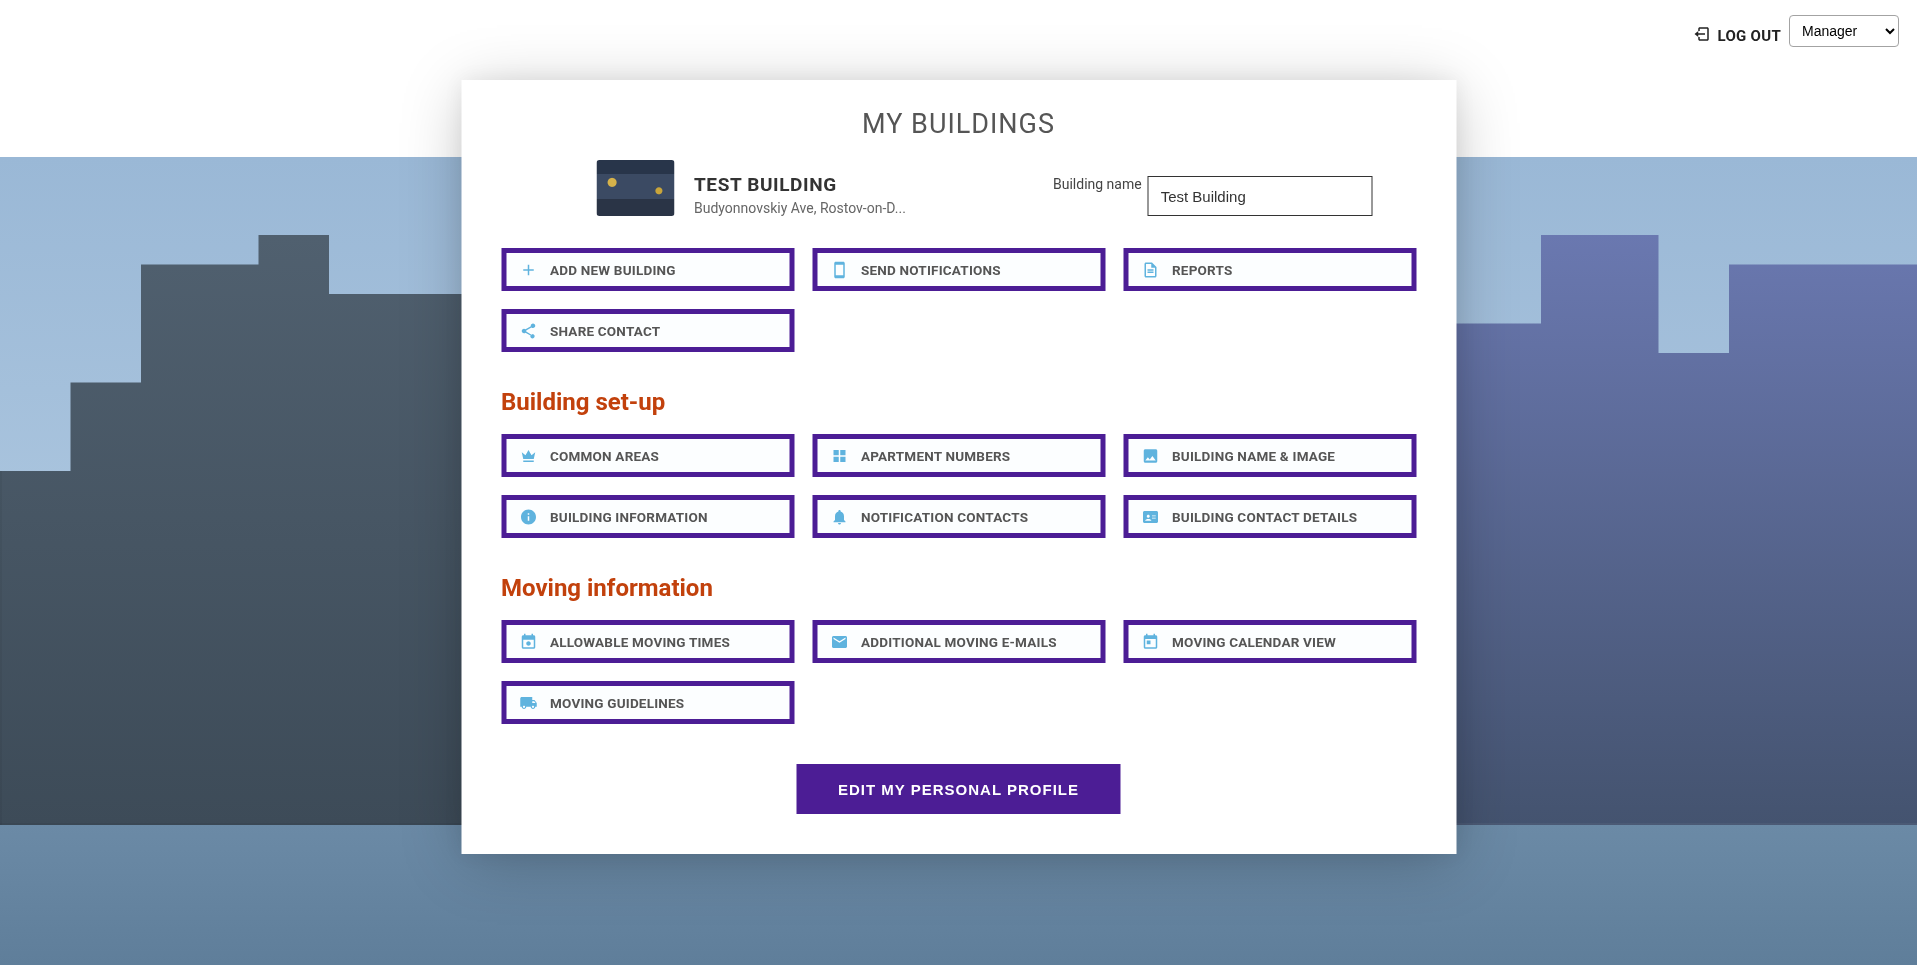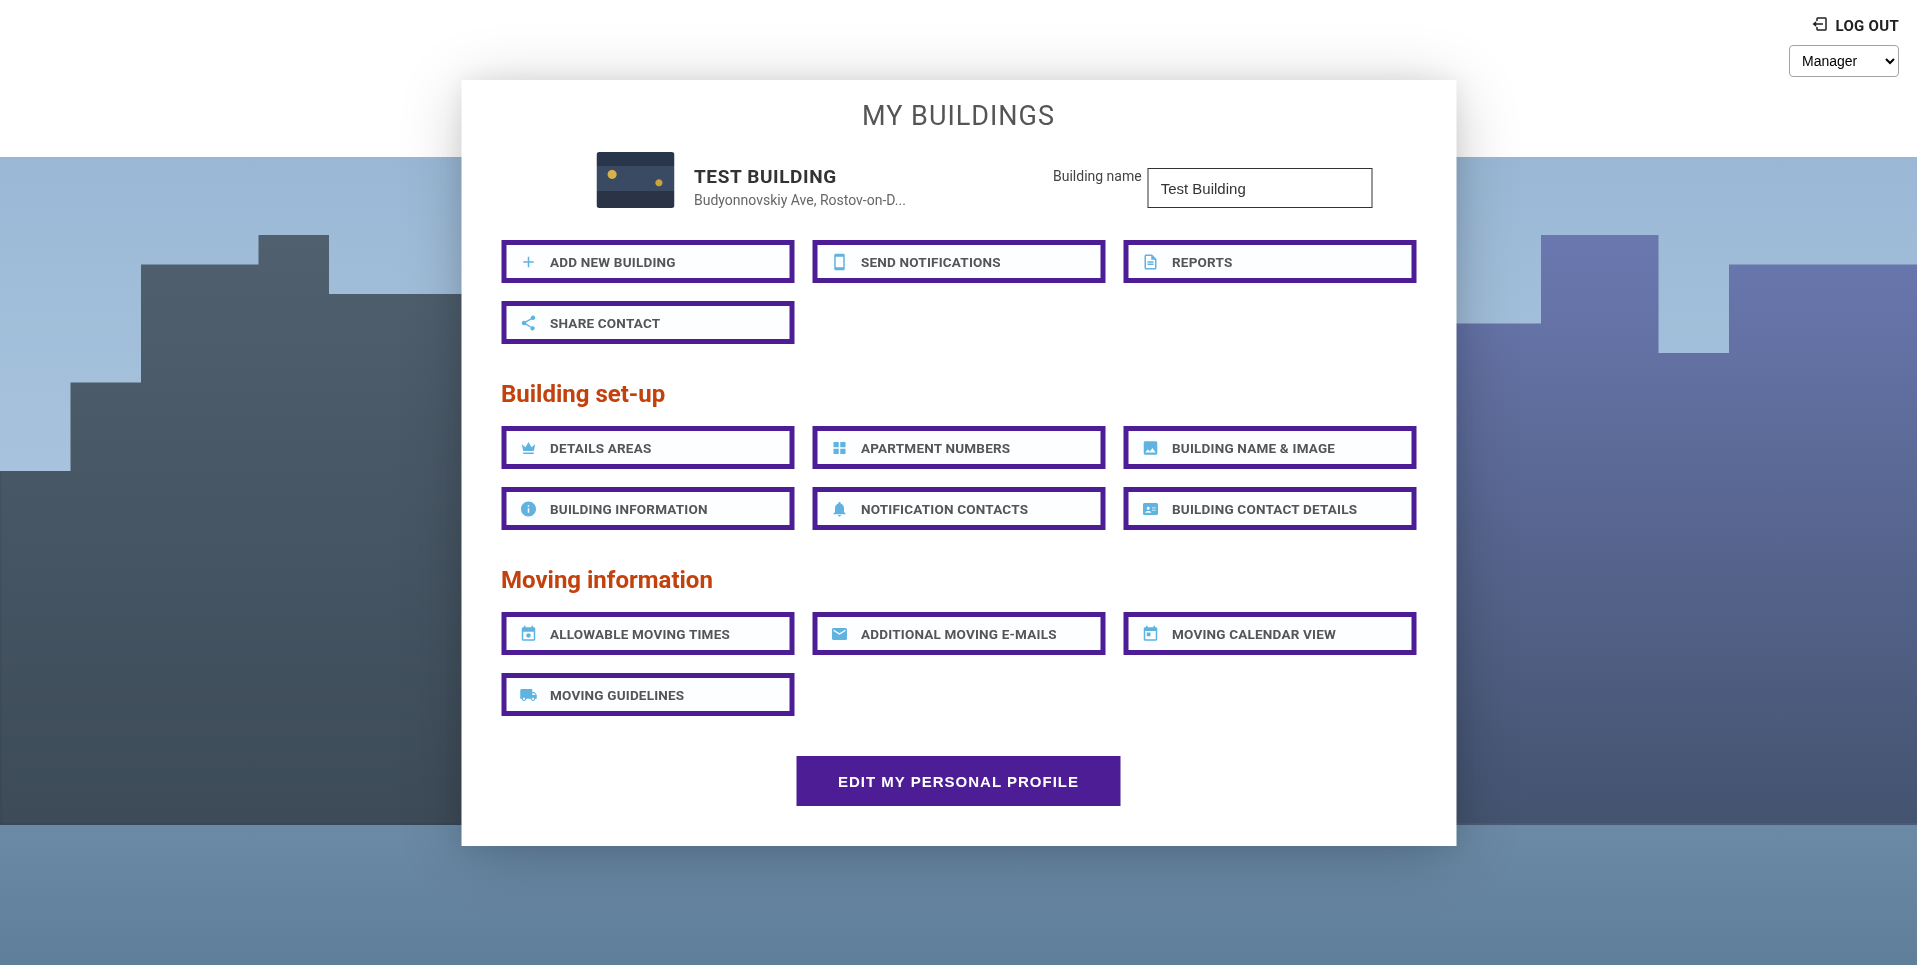--- a/index.html
+++ b/index.html
@@ -14,21 +14,21 @@
       height: 965px;
       overflow: hidden;
       position: relative;
     }
     .topbar {
       position: absolute;
       top: 0;
       right: 0;
       padding: 15px 18px 0 0;
       display: flex;
-      flex-direction: column;
+      flex-direction: row;
       align-items: flex-end;
       gap: 8px;
       z-index: 10;
     }
     .logout-link {
       display: flex;
       align-items: center;
       gap: 6px;
       color: #222;
       font-size: 15px;
@@ -96,21 +96,21 @@
     }
     .panel {
       position: absolute;
       left: 50%;
       top: 80px;
       transform: translateX(-50%);
       width: 995px;
       background: #fff;
       box-shadow: 0 8px 60px -5px rgba(0,0,0,0.25), 0 0 20px rgba(0,0,0,0.06);
       z-index: 5;
-      padding: 20px 40px 40px 40px;
+      padding: 28px 40px 40px 40px;
     }
     .page-title {
       text-align: center;
       font-size: 27px;
       font-weight: 400;
       letter-spacing: 1px;
       color: #555;
       margin-bottom: 20px;
     }
     .header-row {
@@ -295,21 +295,21 @@
   </div>
 
   <h2 class="section-title">Building set-up</h2>
   <div class="button-grid">
     <div class="tile">
       <span class="icon">
         <svg viewBox="0 0 24 24">
             <path d="M5 16l-2-9 5 4 4-7 4 7 5-4-2 9H5zm0 2h14v2H5v-2z"></path>
           </svg>
       </span>
-      <span>DETAILS AREAS</span>
+      <span>COMMON AREAS</span>
     </div>
     <div class="tile">
       <span class="icon">
         <svg viewBox="0 0 24 24">
             <path d="M4 4h7v7H4V4zm9 0h7v7h-7V4zM4 13h7v7H4v-7zm9 0h7v7h-7v-7z"></path>
           </svg>
       </span>
       <span>APARTMENT NUMBERS</span>
     </div>
     <div class="tile">

